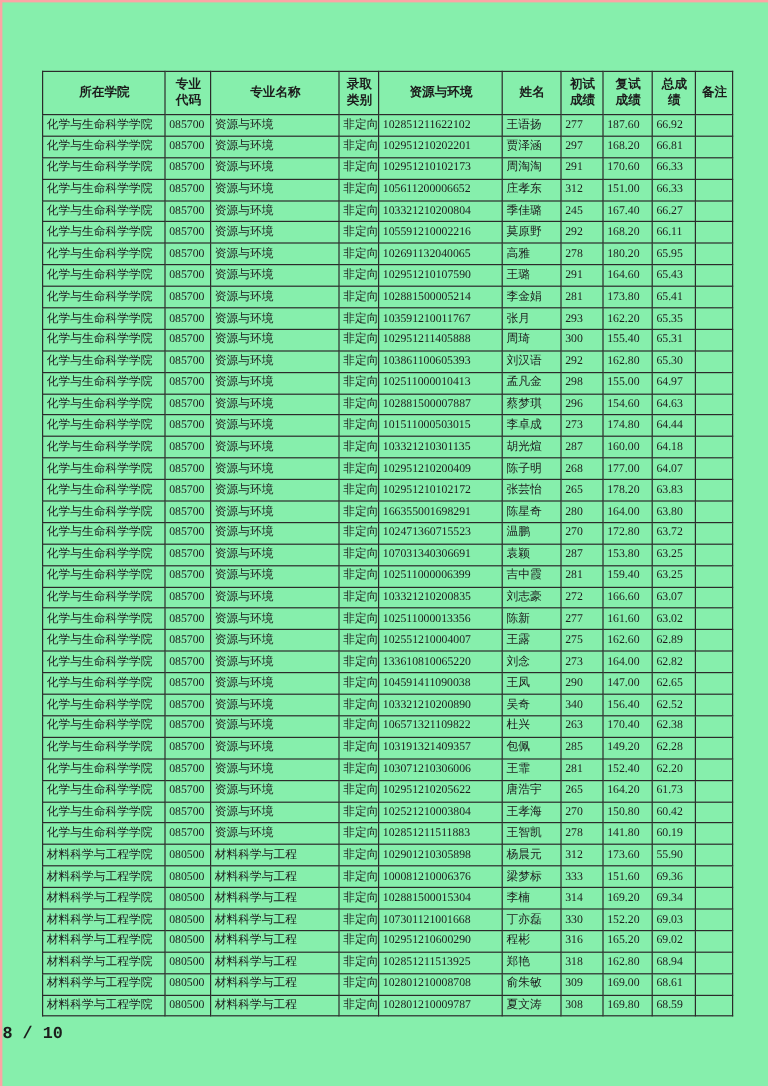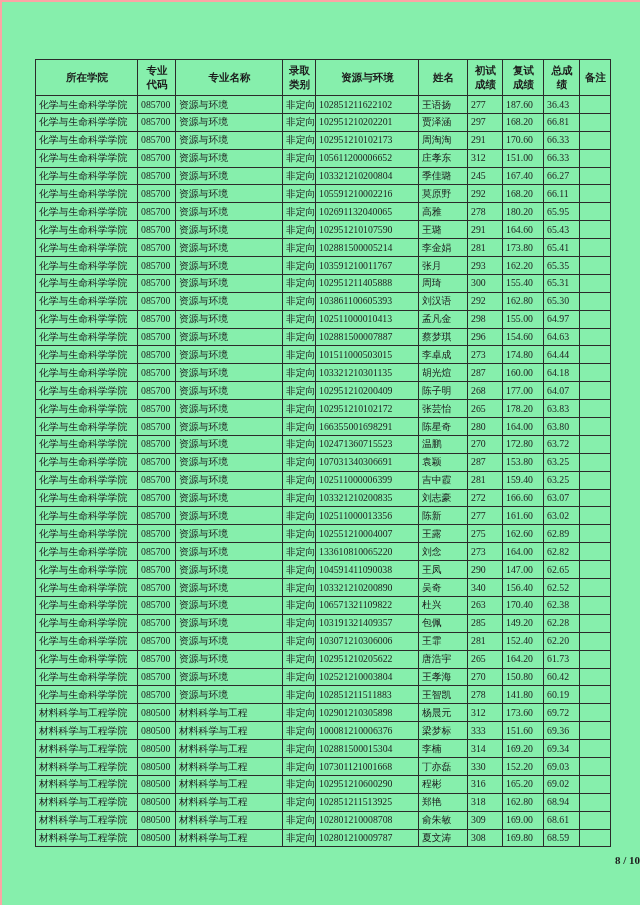--- a/index.html
+++ b/index.html
@@ -52,24 +52,25 @@
   col.w-name      { width: 49px; }
   col.w-initial   { width: 35px; }
   col.w-retest    { width: 41px; }
   col.w-total     { width: 36px; }
   col.w-remark    { width: 31px; }
   .footer {
     position: absolute;
     left: 0;
     top: 852px;
     width: 100%;
-    text-align: right;
-    font-size: 11px;
+    text-align: left;
+    font-size: 14px;
     font-weight: bold;
     color: #1c1c1c;
+    font-family: Liberation Mono, monospace;
   }
 </style>
 </head>
 <body>
 
 <div class="page">
 
   <table class="results">
     <colgroup>
       <col class="w-college">
@@ -104,21 +105,21 @@
     <tbody>
         <tr>
           <td class="c-college">化学与生命科学学院</td>
           <td class="c-major-code">085700</td>
           <td class="c-major-name">资源与环境</td>
           <td class="c-admission-type">非定向</td>
           <td class="c-candidate-id">102851211622102</td>
           <td class="c-name">王语扬</td>
           <td class="c-initial-score">277</td>
           <td class="c-retest-score">187.60</td>
-          <td class="c-total-score">36.43</td>
+          <td class="c-total-score">66.92</td>
           <td class="c-remark"></td>
         </tr>
         <tr>
           <td class="c-college">化学与生命科学学院</td>
           <td class="c-major-code">085700</td>
           <td class="c-major-name">资源与环境</td>
           <td class="c-admission-type">非定向</td>
           <td class="c-candidate-id">102951210202201</td>
           <td class="c-name">贾泽涵</td>
           <td class="c-initial-score">297</td>
@@ -512,21 +513,21 @@
         </tr>
         <tr>
           <td class="c-college">材料科学与工程学院</td>
           <td class="c-major-code">080500</td>
           <td class="c-major-name">材料科学与工程</td>
           <td class="c-admission-type">非定向</td>
           <td class="c-candidate-id">102901210305898</td>
           <td class="c-name">杨晨元</td>
           <td class="c-initial-score">312</td>
           <td class="c-retest-score">173.60</td>
-          <td class="c-total-score">69.72</td>
+          <td class="c-total-score">55.90</td>
           <td class="c-remark"></td>
         </tr>
         <tr>
           <td class="c-college">材料科学与工程学院</td>
           <td class="c-major-code">080500</td>
           <td class="c-major-name">材料科学与工程</td>
           <td class="c-admission-type">非定向</td>
           <td class="c-candidate-id">100081210006376</td>
           <td class="c-name">梁梦标</td>
           <td class="c-initial-score">333</td>

